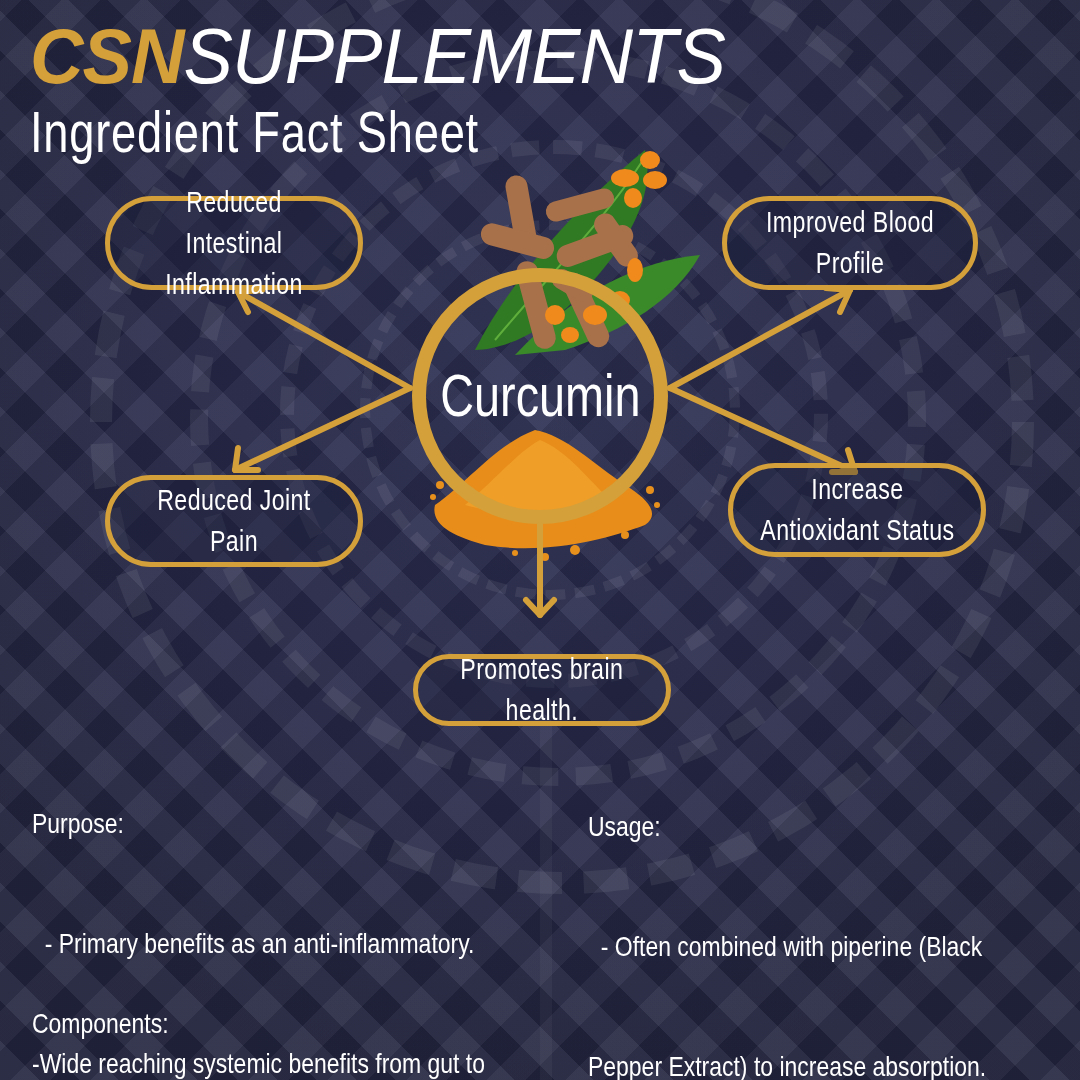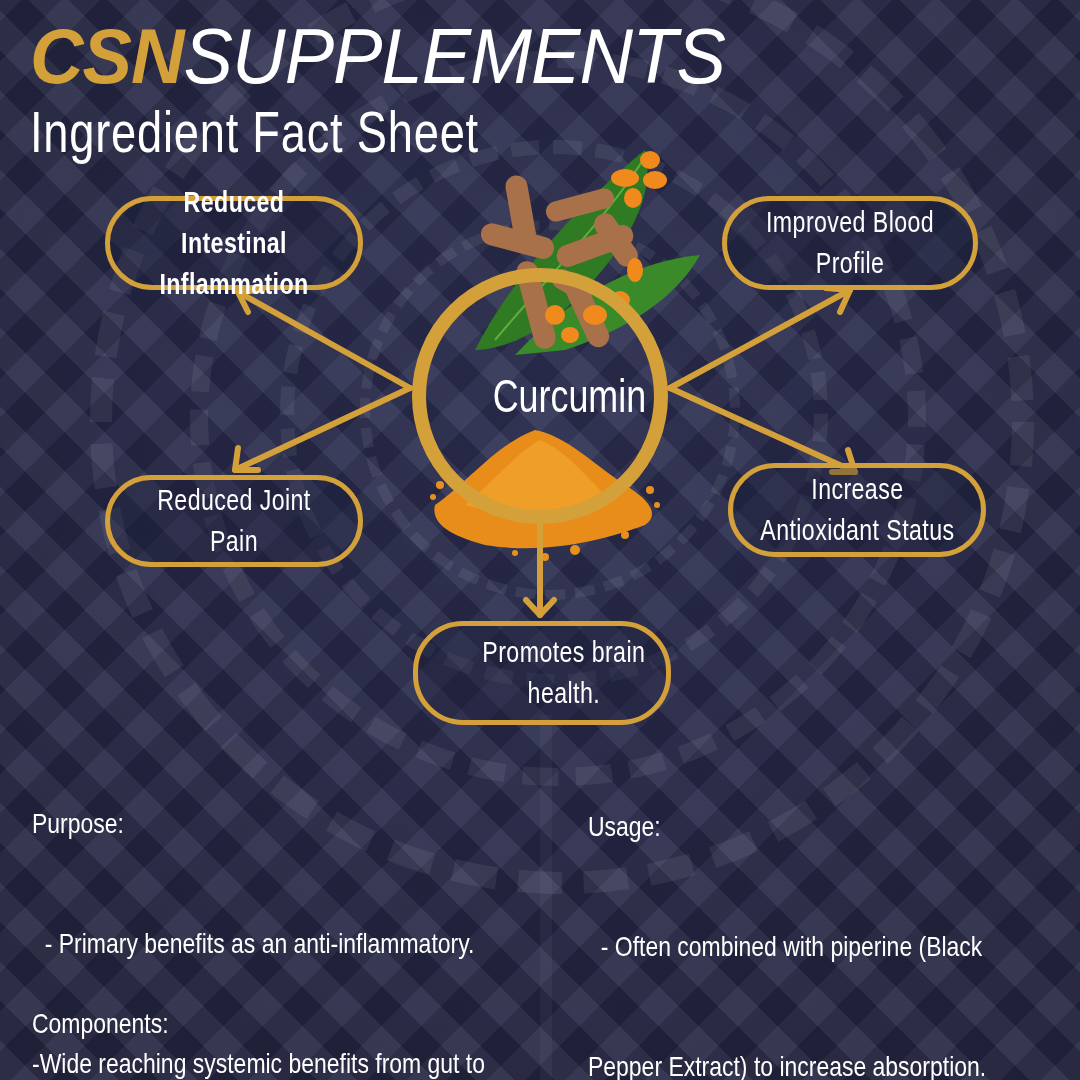--- a/index.html
+++ b/index.html
@@ -20,21 +20,21 @@
   .brand .sup { color:#fff; font-style:italic; font-weight:normal; }
   .subtitle { position:absolute; left:30px; top:100px; font-size:58px; line-height:64px; white-space:nowrap; transform:scaleX(0.78); transform-origin:left; letter-spacing:1px; }
 
   svg.lines { position:absolute; left:0; top:0; }
 
   .pill { position:absolute; border:5px solid #D4A03A; border-radius:50px; box-sizing:border-box;
     display:flex; align-items:center; justify-content:center; text-align:center; background:rgba(30,31,56,0.35); }
   .pill span { font-size:29px; line-height:41px; display:inline-block; transform:scaleX(0.8); white-space:pre-line; letter-spacing:0.5px; }
 
   .center-ring { position:absolute; left:412px; top:268px; width:256px; height:256px; border:14px solid #D4A03A; border-radius:50%; box-sizing:border-box; }
-  .center-label { position:absolute; left:412px; top:360px; width:256px; text-align:right; font-size:46px; line-height:72px; }
+  .center-label { position:absolute; left:412px; top:360px; width:256px; text-align:left; font-size:60px; line-height:72px; }
   .center-label span { display:inline-block; transform:scaleX(0.78); }
 
   .herb { position:absolute; }
 
   .info { position:absolute; font-size:28px; line-height:40px; white-space:pre; }
   .info .line { display:block; transform:scaleX(0.82); transform-origin:left; }
 </style>
 </head>
 <body>
 
@@ -106,37 +106,37 @@
     <line x1="540" y1="520" x2="540" y2="615"></line>
     <polyline points="526,600 540,615 554,600"></polyline>
   </g>
 </svg>
 
 <div class="center-ring"></div>
 <div class="center-label">
   <span>Curcumin</span>
 </div>
 
-<div class="pill" style="left:105px;top:196px;width:258px;height:94px;font-weight:bold;">
+<div class="pill" style="left:105px;top:196px;width:258px;height:94px;">
   <span>Reduced Intestinal
 Inflammation</span>
 </div>
 <div class="pill" style="left:722px;top:196px;width:256px;height:94px;">
   <span>Improved Blood
 Profile</span>
 </div>
 <div class="pill" style="left:105px;top:475px;width:258px;height:92px;">
   <span>Reduced Joint
 Pain</span>
 </div>
 <div class="pill" style="left:728px;top:463px;width:258px;height:94px;">
   <span>Increase
 Antioxidant Status</span>
 </div>
-<div class="pill" style="left:413px;top:621px;width:258px;height:104px;justify-content:flex-end;">
+<div class="pill" style="left:413px;top:654px;width:258px;height:72px;">
   <span>Promotes brain
 health.</span>
 </div>
 
 <div class="info" style="left:32px;top:724px;">
   <span class="line">Purpose:</span>
   <span class="line">  - Primary benefits as an anti-inflammatory.</span>
   <span class="line">-Wide reaching systemic benefits from gut to</span>
   
 </div>

